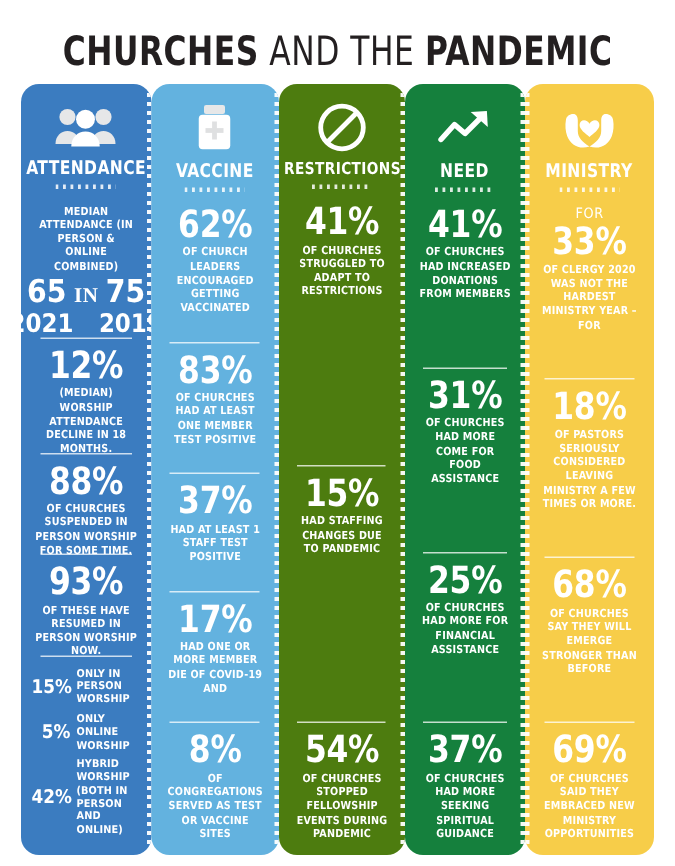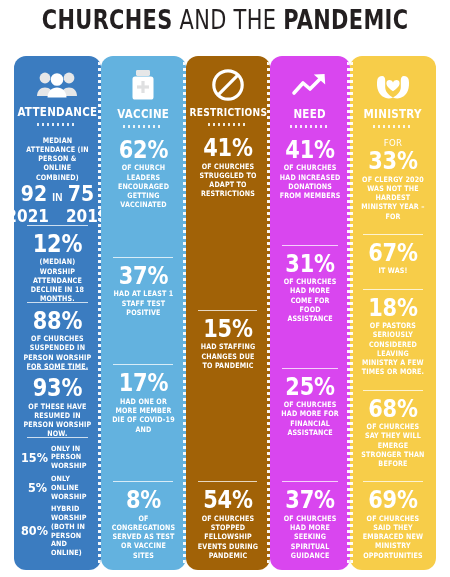--- a/index.html
+++ b/index.html
@@ -12,20 +12,21 @@
   #infographic {
     position: relative;
     width: 450px; height: 577px;
     background: #ffffff;
   }
 
   
   .title-wrap {
     height: 64px;
     display: flex;
+    align-items: center;
     justify-content: center;
     padding-top: 4px;
   }
   .title {
     font-family: "DejaVu Sans Condensed", "Liberation Sans Narrow", "Liberation Sans", sans-serif;
     font-weight: 700;
     font-size: 27px;
     letter-spacing: 0.4px;
     color: #231f20;
     text-transform: uppercase;
@@ -49,22 +50,22 @@
     padding: 9px 6px 8px 6px;
     display: flex;
     flex-direction: column;
     align-items: center;
     color: #ffffff;
     overflow: hidden;
     border-radius: 12px;
   }
   .col.c1 { width: 91px; background: #3b7cc0; }
   .col.c2 { width: 89px; background: #63b2df; }
-  .col.c3 { width: 88px; background: #a16207; }
-  .col.c4 { width: 84px; background: #d946ef; }
+  .col.c3 { width: 88px; background: #4d7c0f; }
+  .col.c4 { width: 84px; background: #15803d; }
   .col.c5 { width: 90px; background: #f7cd49; }
 
   
   .col .dots {
     position: absolute;
     top: 0; right: 0;
     width: 3px; height: 100%;
     background-image: linear-gradient(to bottom,
        #ffffff 0px, #ffffff 3px, transparent 3px, transparent 6px);
     background-size: 3px 6px;
@@ -158,22 +159,22 @@
     align-items: baseline;
     justify-content: center;
     gap: 5px;
     margin-top: 2px;
   }
   .median-row .num {
     font-family: "DejaVu Sans Condensed", "Liberation Sans Narrow", "Liberation Sans", sans-serif;
     font-weight: 700; font-size: 21px; line-height: 1;
   }
   .median-row .in {
-    font-family: Liberation Sans, sans-serif;
-    font-weight: 700; font-size: 10px; line-height: 1; letter-spacing: .3px;
+    font-family: Liberation Serif, serif;
+    font-weight: 700; font-size: 14px; line-height: 1; letter-spacing: .3px;
   }
   .median-years {
     display: flex; justify-content: center; gap: 17px;
     font-family: "DejaVu Sans Condensed", "Liberation Sans Narrow", "Liberation Sans", sans-serif;
     font-weight: 700; font-size: 17px; line-height: 1.3;
   }
 
   
   .split {
     display: flex;
@@ -218,21 +219,21 @@
           <path d="M11.5 27.6c0-6 4.3-10 9.5-10s9.5 4 9.5 10z" fill="#ffffff"></path>
         </svg>
       </div>
       <div class="cat-name">ATTENDANCE</div>
       <div class="dotline"></div>
 
       <div class="stats">
         <div class="stat">
           <div class="desc">MEDIAN ATTENDANCE (IN PERSON &amp; ONLINE COMBINED)</div>
           <div class="median-row">
-            <span class="num">92</span>
+            <span class="num">65</span>
             <span class="in">IN</span>
             <span class="num">75</span>
           </div>
           <div class="median-years">
             <span>2021</span>
             <span>2019</span>
           </div>
         </div>
 
         <div class="stat">
@@ -253,21 +254,21 @@
         <div class="stat split-group">
           <div class="split">
             <span class="pct">15%</span>
             <span class="lbl">ONLY IN PERSON WORSHIP</span>
           </div>
           <div class="split">
             <span class="pct">5%</span>
             <span class="lbl">ONLY ONLINE WORSHIP</span>
           </div>
           <div class="split">
-            <span class="pct">80%</span>
+            <span class="pct">42%</span>
             <span class="lbl">HYBRID WORSHIP (BOTH IN PERSON AND ONLINE)</span>
           </div>
         </div>
       </div>
     </div>
 
     <div class="col c2">
       <div class="dots"></div>
       <div class="icon">
         <svg width="28" height="32" viewBox="0 0 28 32">
@@ -279,20 +280,24 @@
       </div>
       <div class="cat-name">VACCINE</div>
       <div class="dotline"></div>
 
       <div class="stats">
         <div class="stat">
           <div class="big">62%</div>
           <div class="desc">OF CHURCH LEADERS ENCOURAGED GETTING VACCINATED</div>
         </div>
         <div class="stat">
+          <div class="big">83%</div>
+          <div class="desc">OF CHURCHES HAD AT LEAST ONE MEMBER TEST POSITIVE</div>
+        </div>
+        <div class="stat">
           <div class="big">37%</div>
           <div class="desc">HAD AT LEAST 1 STAFF TEST POSITIVE</div>
         </div>
         <div class="stat">
           <div class="big">17%</div>
           <div class="desc">HAD ONE OR MORE MEMBER DIE OF COVID-19 AND</div>
         </div>
         <div class="stat">
           <div class="big">8%</div>
           <div class="desc">OF CONGREGATIONS SERVED AS TEST OR VACCINE SITES</div>
@@ -371,24 +376,20 @@
       <div class="cat-name">MINISTRY</div>
       <div class="dotline"></div>
 
       <div class="stats">
         <div class="stat">
           <div class="pre">FOR</div>
           <div class="big">33%</div>
           <div class="desc">OF CLERGY 2020 WAS NOT THE HARDEST MINISTRY YEAR – FOR</div>
         </div>
         <div class="stat">
-          <div class="big">67%</div>
-          <div class="desc">IT WAS!</div>
-        </div>
-        <div class="stat">
           <div class="big">18%</div>
           <div class="desc">OF PASTORS SERIOUSLY CONSIDERED LEAVING MINISTRY A FEW TIMES OR MORE.</div>
         </div>
         <div class="stat">
           <div class="big">68%</div>
           <div class="desc">OF CHURCHES SAY THEY WILL EMERGE STRONGER THAN BEFORE</div>
         </div>
         <div class="stat">
           <div class="big">69%</div>
           <div class="desc">OF CHURCHES SAID THEY EMBRACED NEW MINISTRY OPPORTUNITIES</div>

